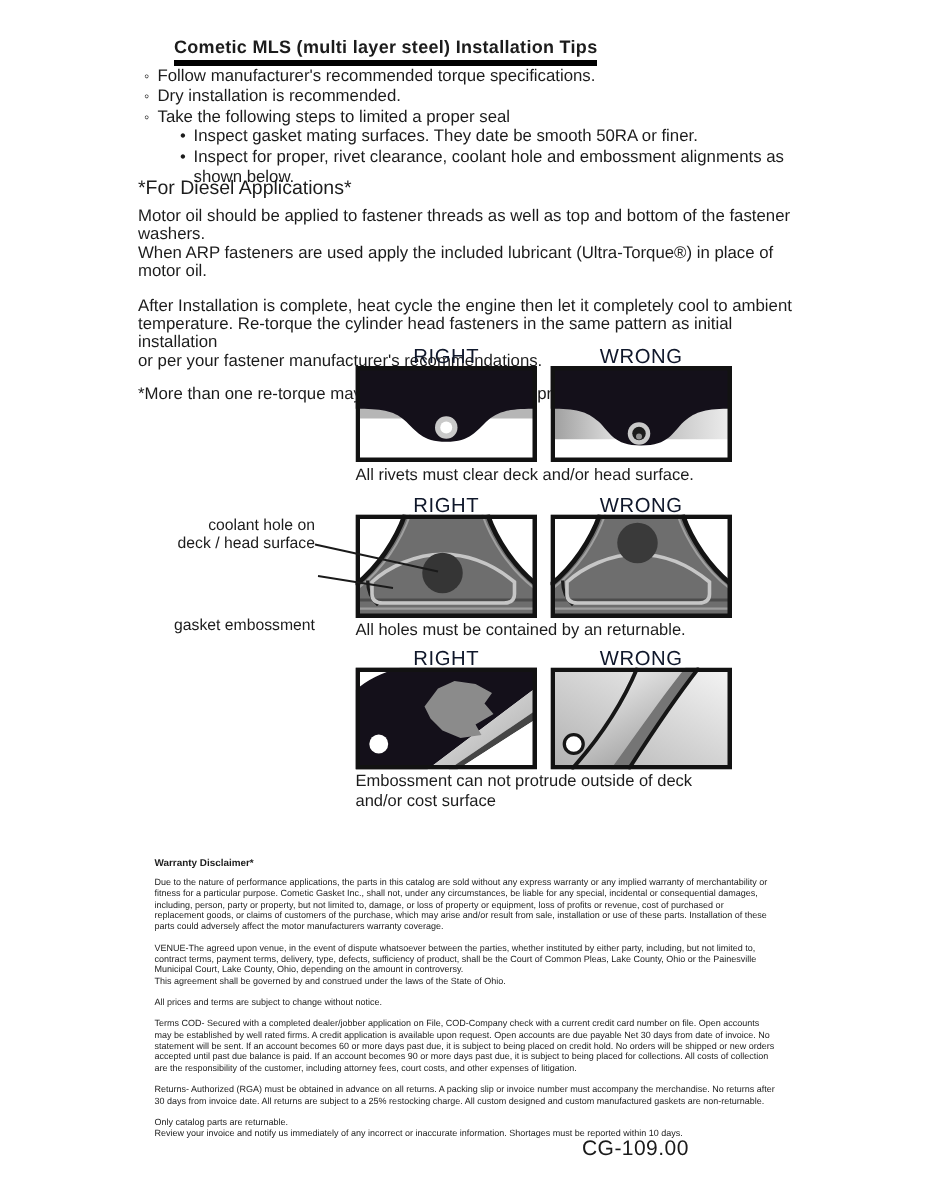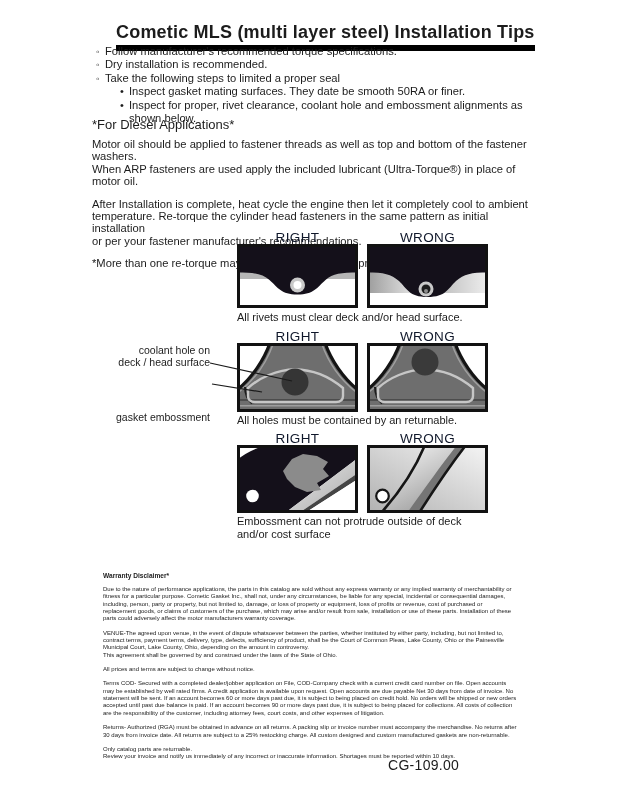--- a/index.html
+++ b/index.html
@@ -3,22 +3,22 @@
 <meta charset="utf-8">
 <style>
   html,body{margin:0;padding:0;background:#ffffff;}
   .page{
     position:relative;width:618px;height:800px;background:#ffffff;
     font-family:"Liberation Sans",sans-serif;color:#1c1c1c;overflow:hidden;
   }
   .abs{position:absolute;}
   
   .title{
-    font-size:18px;font-weight:bold;letter-spacing:.2px;
-    border-bottom:6px solid #000000;padding-bottom:2px;display:inline-block;
+    font-size:12px;font-weight:bold;letter-spacing:.2px;
+    border-bottom:4px solid #000000;padding-bottom:2px;display:inline-block;
   }
   
   .bullets{font-size:11.2px;line-height:13.4px;}
   .b-line{display:flex;}
   .b-line .mark{width:9px;flex:0 0 9px;font-size:10px;}
   .b-line.sub{margin-left:24px;}
   .b-line.sub .mark{font-size:11px;}
   
   .diesel-h{font-size:13px;font-weight:normal;margin:0 0 6px 0;}
   .para{font-size:11.2px;line-height:12.4px;margin:0 0 10px 0;white-space:pre-line;width:448px;}

